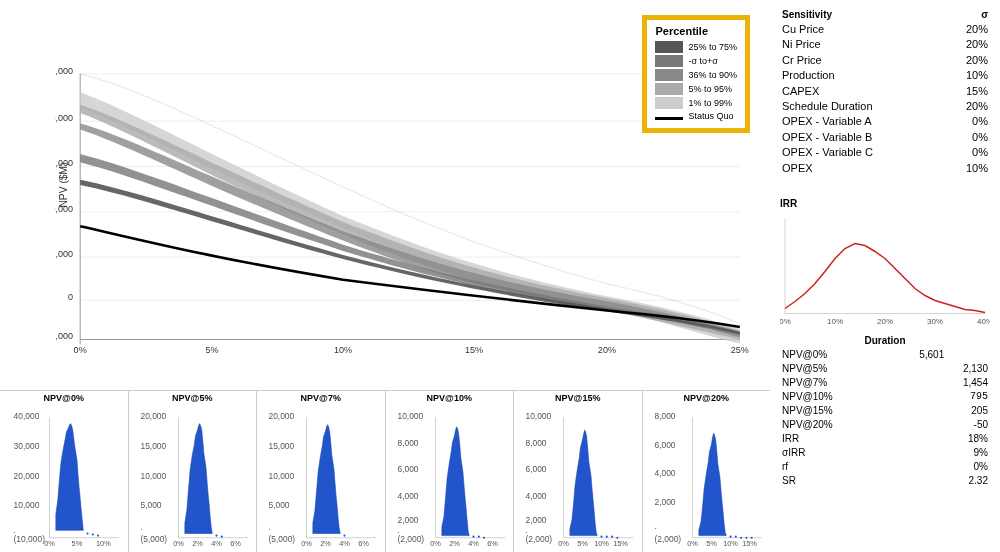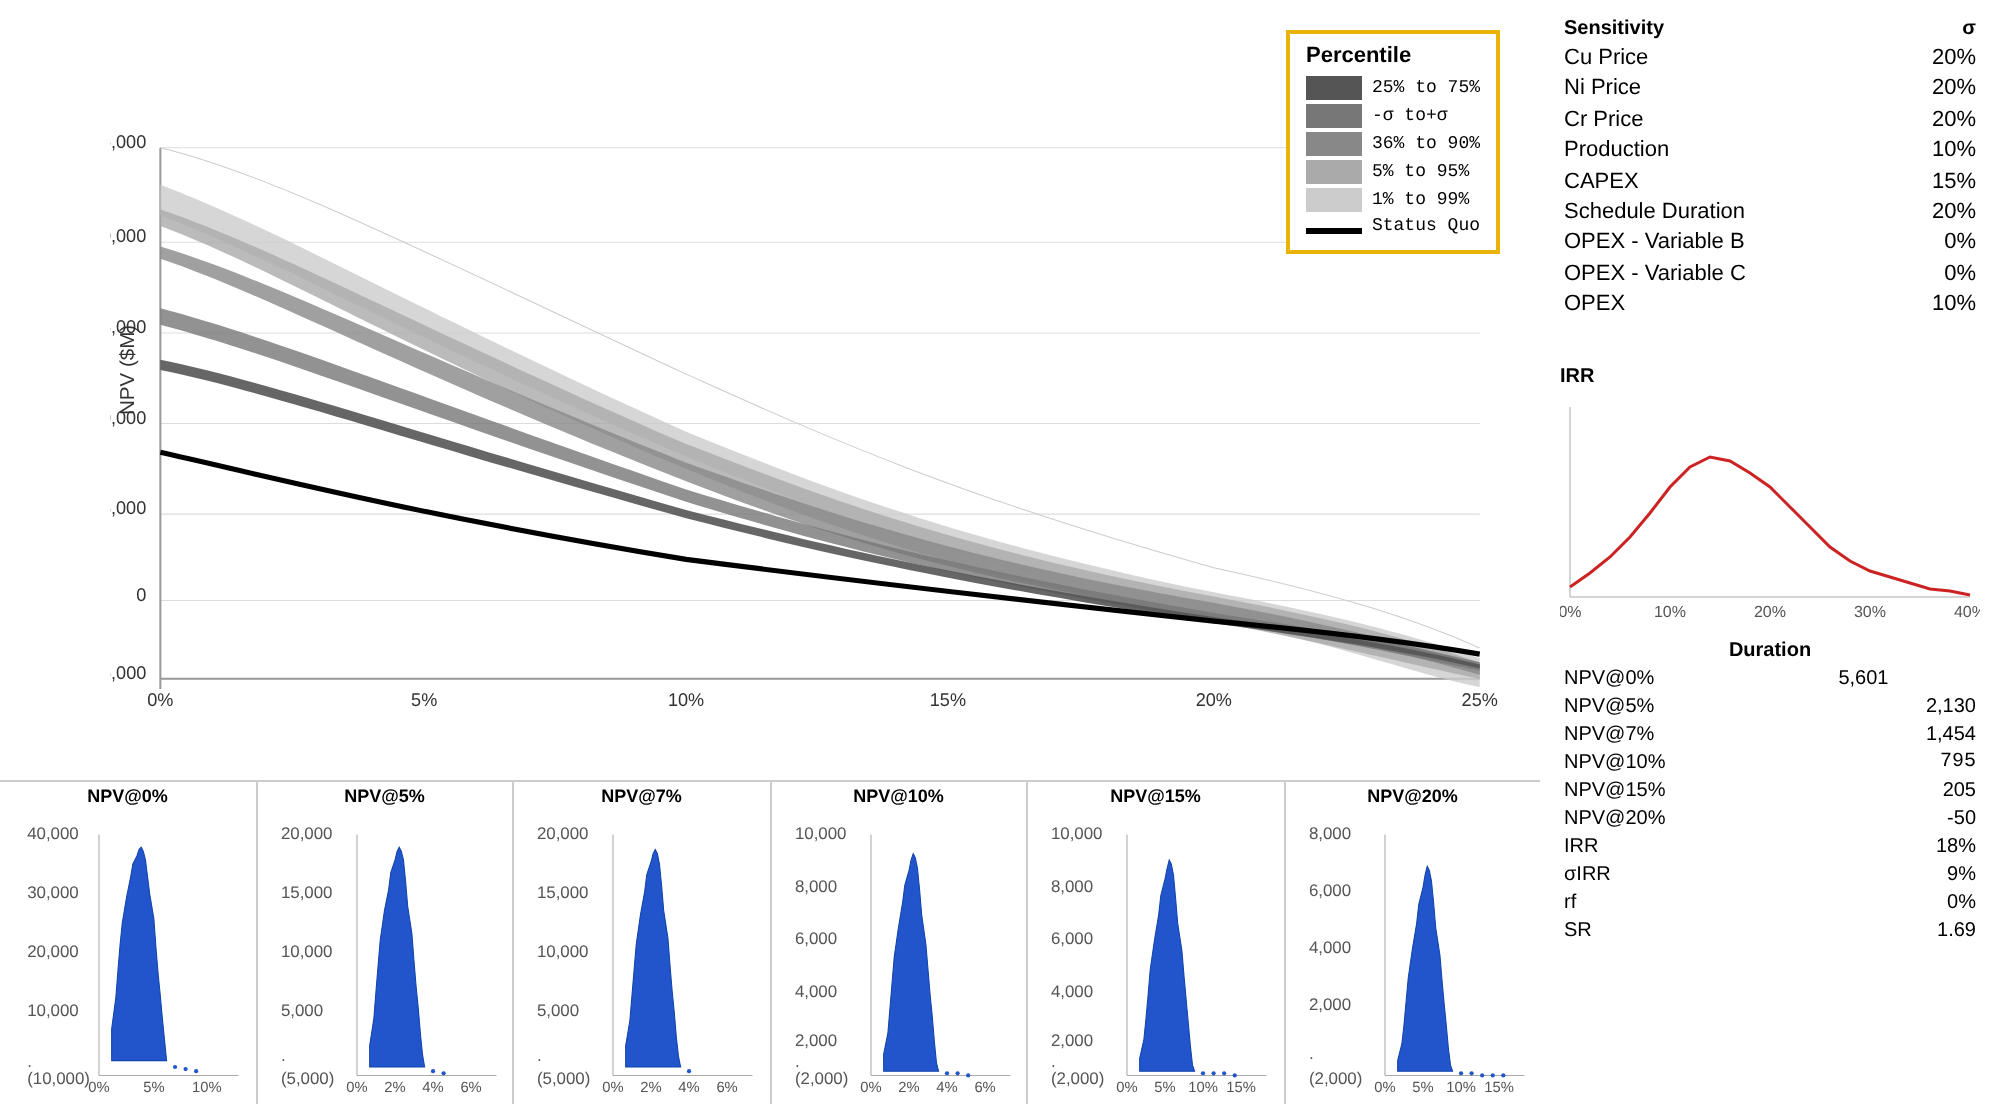--- a/index.html
+++ b/index.html
@@ -103,34 +103,33 @@
       fill: #333;
     }
     .axis-tick {
       font-size: 9px;
       fill: #333;
     }
     .legend-box {
       position: absolute;
       top: 15px;
       right: 20px;
-      border: 2px solid #eab308;
+      border: 5px solid #eab308;
       background: rgba(255,255,255,0.9);
       padding: 5px 8px;
     }
     .legend-title {
       font-weight: bold;
       font-size: 11px;
       margin-bottom: 4px;
     }
     .legend-item {
       display: flex;
       align-items: center;
       margin-bottom: 2px;
-      font-family: Liberation Mono, monospace;
     }
     .legend-color {
       width: 28px;
       height: 12px;
       margin-right: 5px;
       border: none;
     }
     .legend-text {
       font-size: 9px;
     }
@@ -388,20 +387,24 @@
     </tr>
     <tr>
       <td>CAPEX</td>
       <td style="text-align:right;">15%</td>
     </tr>
     <tr>
       <td>Schedule Duration</td>
       <td style="text-align:right;">20%</td>
     </tr>
     <tr>
+      <td>OPEX - Variable A</td>
+      <td style="text-align:right;">0%</td>
+    </tr>
+    <tr>
       <td>OPEX - Variable B</td>
       <td style="text-align:right;">0%</td>
     </tr>
     <tr>
       <td>OPEX - Variable C</td>
       <td style="text-align:right;">0%</td>
     </tr>
     <tr>
       <td>OPEX</td>
       <td style="text-align:right;">10%</td>
@@ -461,17 +464,17 @@
     <tr>
       <td>σIRR</td>
       <td style="text-align:right;">9%</td>
     </tr>
     <tr>
       <td>rf</td>
       <td style="text-align:right;">0%</td>
     </tr>
     <tr>
       <td>SR</td>
-      <td style="text-align:right;">1.69</td>
+      <td style="text-align:right;">2.32</td>
     </tr>
   </tbody>
     </table>
 </div>
 
 </body></html>

